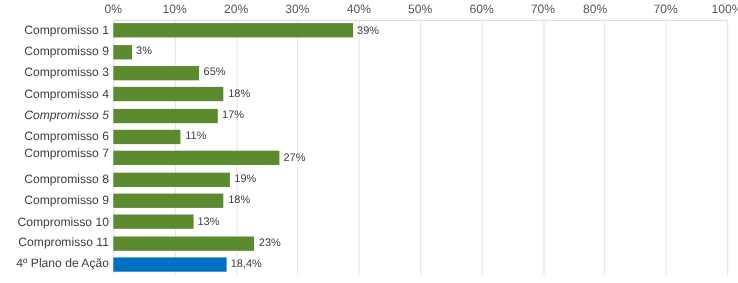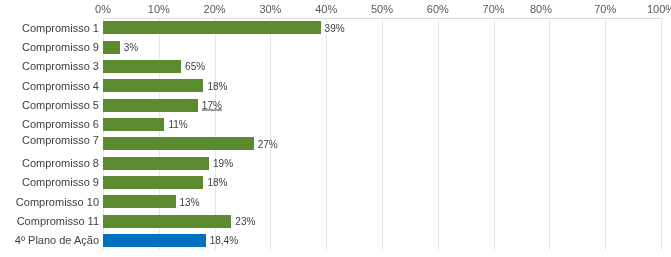--- a/index.html
+++ b/index.html
@@ -130,21 +130,21 @@
       <div class="gridline" style="left: 390.6px;"></div>
       <div class="gridline" style="left: 446.4px;"></div>
       <div class="gridline" style="left: 502.2px;"></div>
       <div class="gridline" style="left: 558px;"></div>
     </div>
   <div class="cat-labels">
       <div class="cat-label" style="top: 3.66667px; padding-left: 23px;">Compromisso 1</div>
       <div class="cat-label" style="top: 23px;">Compromisso 9</div>
       <div class="cat-label" style="top: 42.3333px;">Compromisso 3</div>
       <div class="cat-label" style="top: 61.6667px;">Compromisso 4</div>
-      <div class="cat-label" style="top: 81px;">Compromisso 5</div>
+      <div class="cat-label" style="top: 81px; font-style: italic;">Compromisso 5</div>
       <div class="cat-label" style="top: 100.333px;">Compromisso 6</div>
       <div class="cat-label" style="top: 116px;">Compromisso 7</div>
       <div class="cat-label" style="top: 139px;">Compromisso 8</div>
       <div class="cat-label" style="top: 158.333px;">Compromisso 9</div>
       <div class="cat-label" style="top: 177.667px;">Compromisso 10</div>
       <div class="cat-label" style="top: 197px;">Compromisso 11</div>
       <div class="cat-label" style="top: 216.333px;">4º Plano de Ação</div>
     </div>
   <div class="bars">
       <div class="bar-row" style="top: 3.16667px; height: 13px;">
@@ -158,21 +158,21 @@
       <div class="bar-row" style="top: 41.8333px; height: 13px;">
         <div class="bar" style="width: 78.12px; background: rgb(91, 138, 47);"></div>
         <div class="bar-value" style="left: 82.12px;">65%</div>
       </div>
       <div class="bar-row" style="top: 61.1667px; height: 13px;">
         <div class="bar" style="width: 100.44px; background: rgb(91, 138, 47);"></div>
         <div class="bar-value" style="left: 104.44px;">18%</div>
       </div>
       <div class="bar-row" style="top: 80.5px; height: 13px;">
         <div class="bar" style="width: 94.86px; background: rgb(91, 138, 47);"></div>
-        <div class="bar-value" style="left: 98.86px; text-decoration: underline;">17%</div>
+        <div class="bar-value" style="left: 98.86px;">17%</div>
       </div>
       <div class="bar-row" style="top: 99.8333px; height: 13px;">
         <div class="bar" style="width: 61.38px; background: rgb(91, 138, 47);"></div>
         <div class="bar-value" style="left: 65.38px;">11%</div>
       </div>
       <div class="bar-row" style="top: 119.167px; height: 13px;">
         <div class="bar" style="width: 150.66px; background: rgb(91, 138, 47);"></div>
         <div class="bar-value" style="left: 154.66px;">27%</div>
       </div>
       <div class="bar-row" style="top: 138.5px; height: 13px; padding-left: 39px;">

